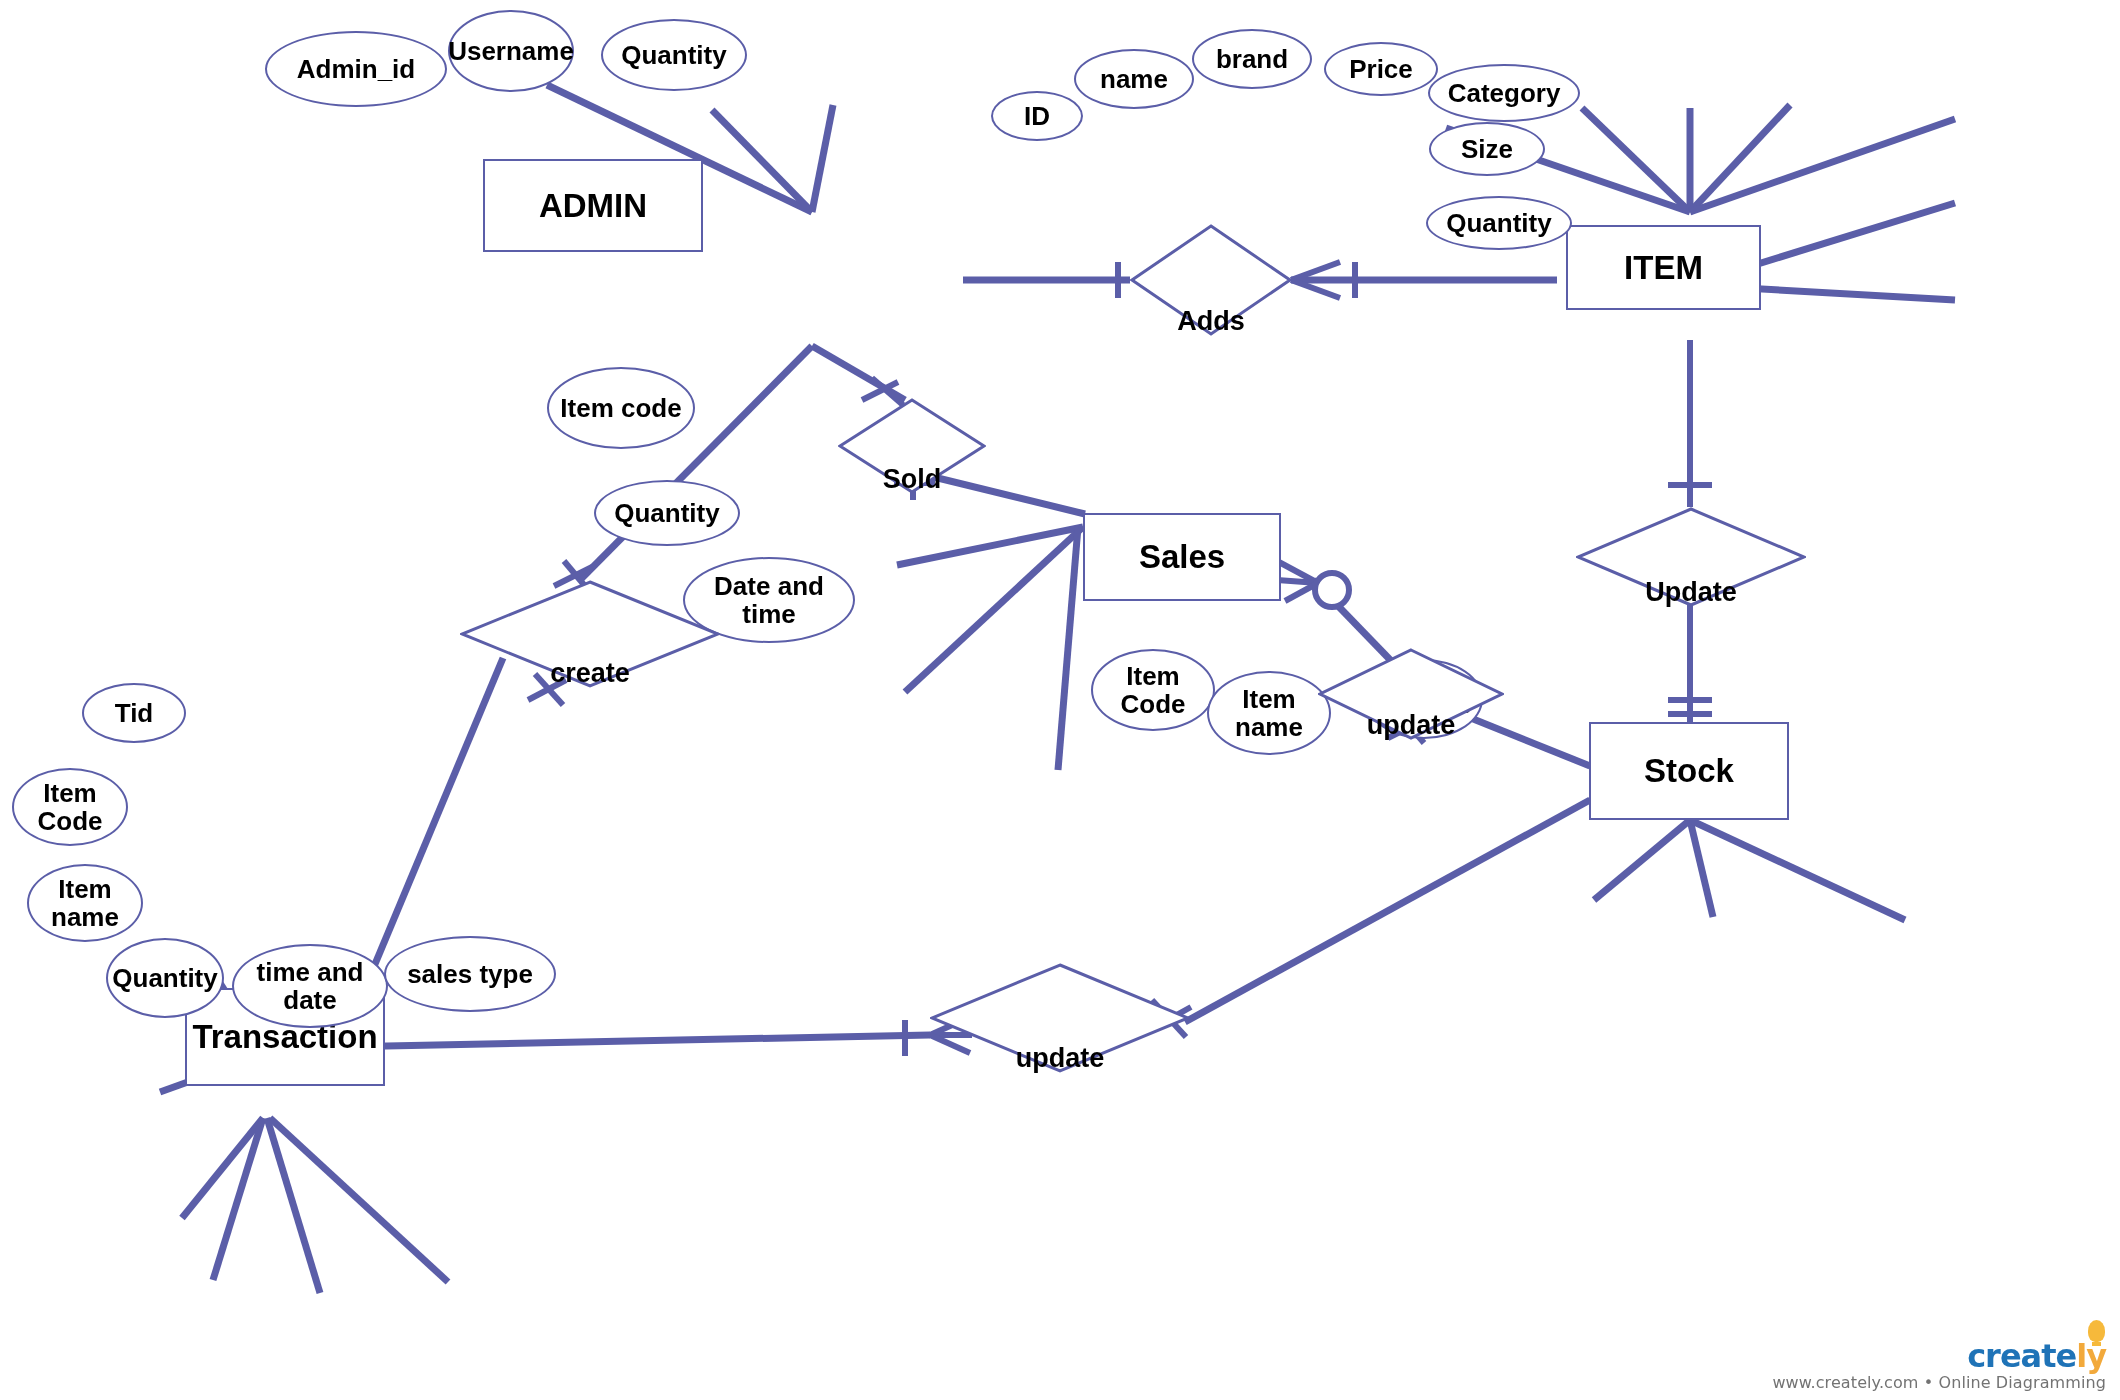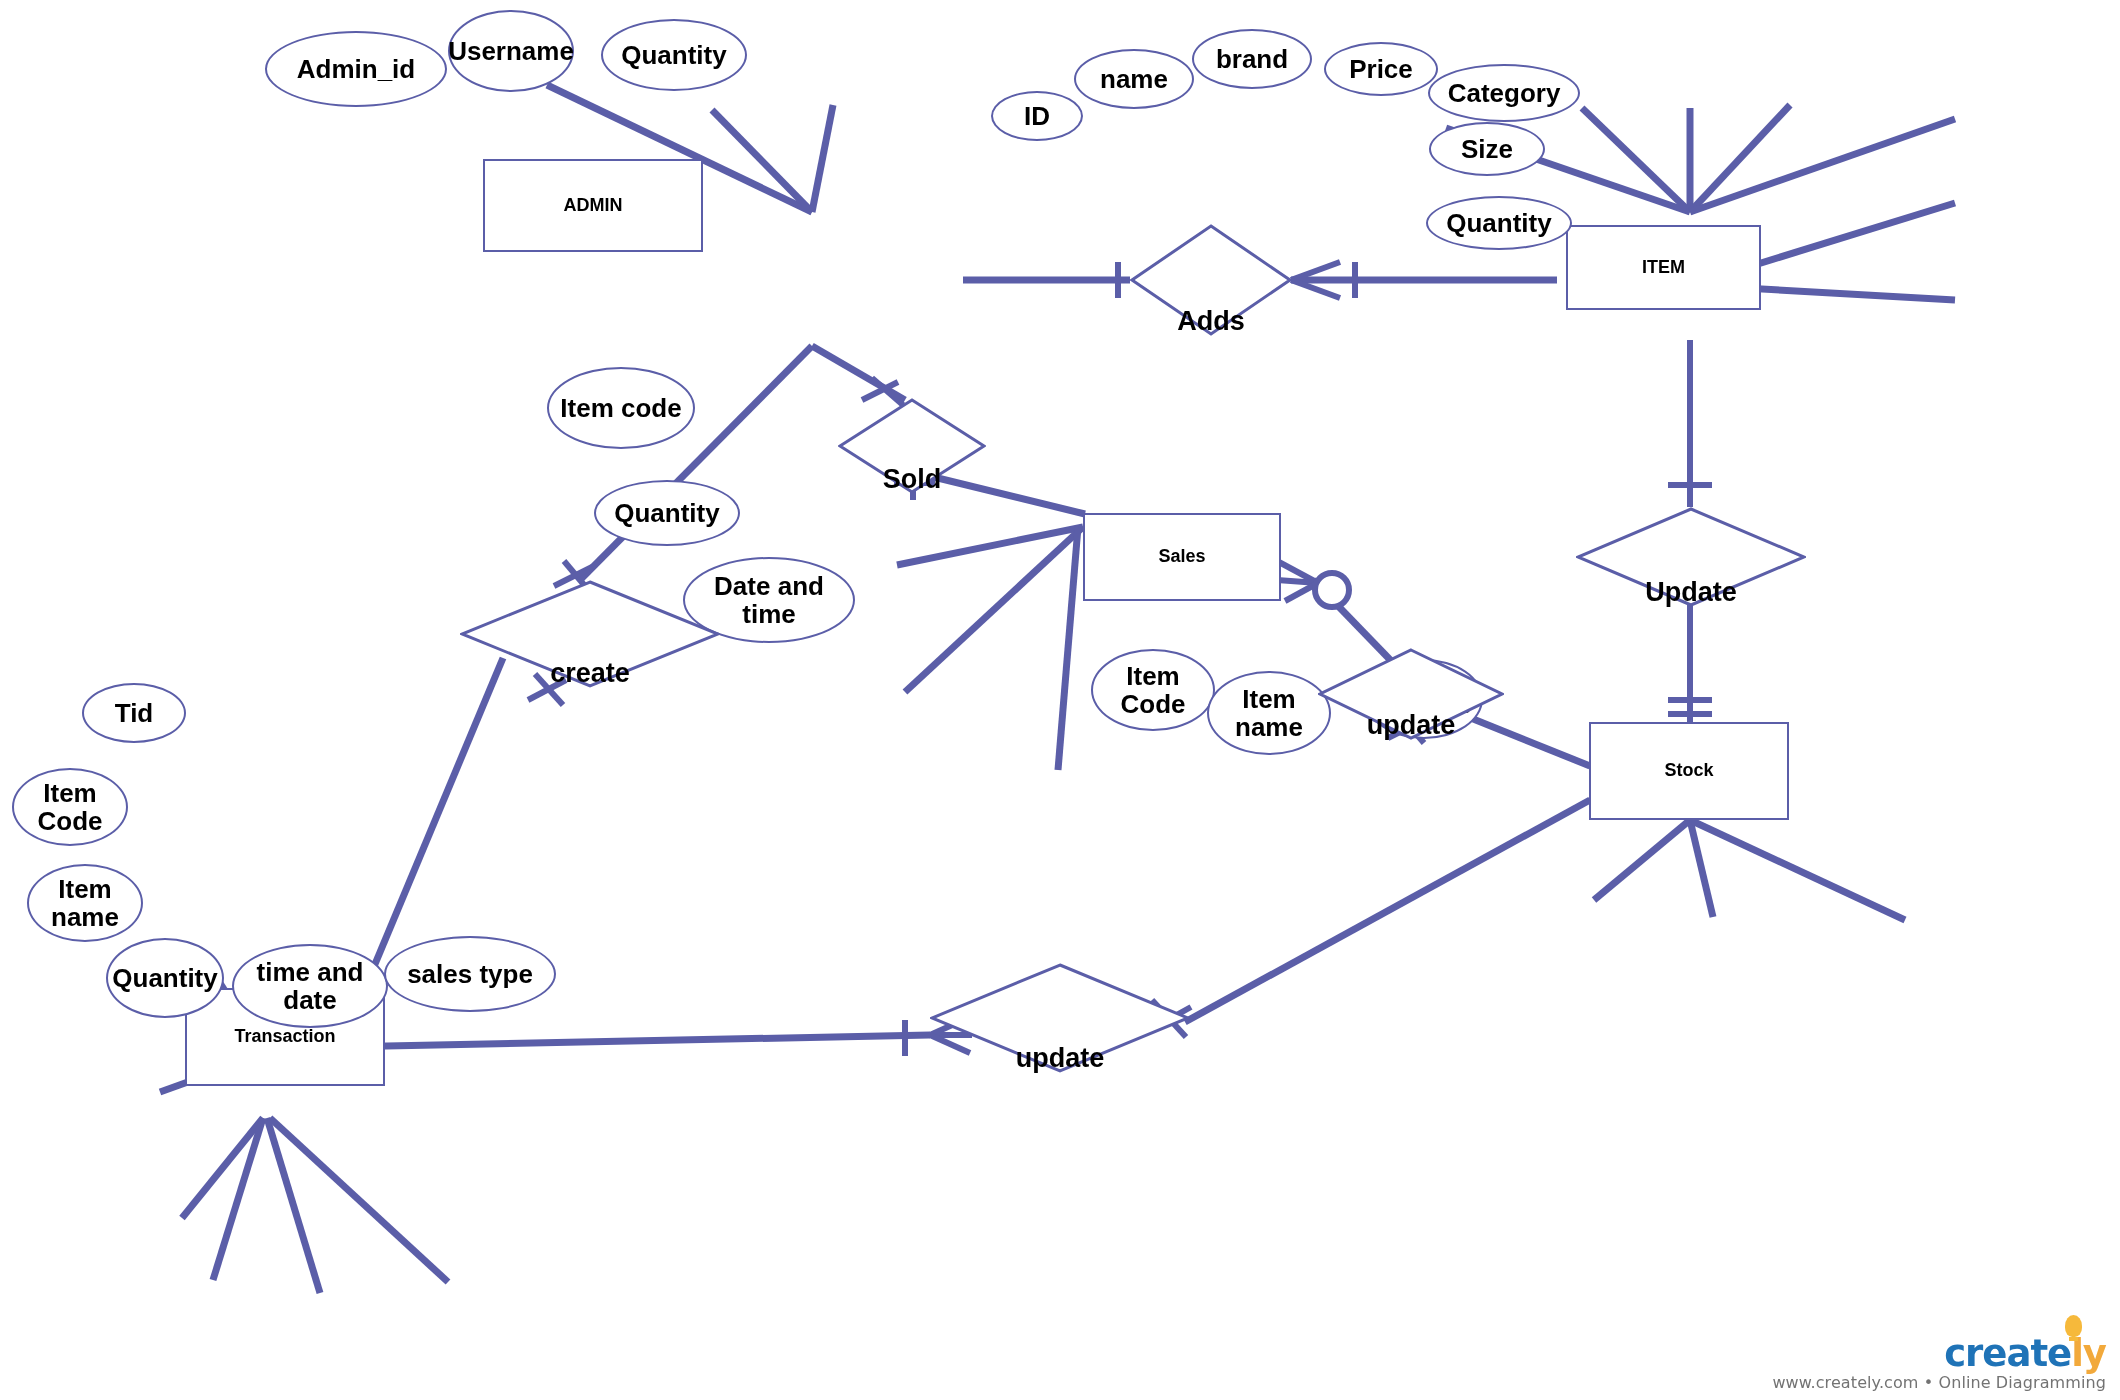--- a/index.html
+++ b/index.html
@@ -31,21 +31,21 @@
     justify-content: center;
     text-align: center;
     color: #000000;
     font-weight: bold;
     line-height: 1.08;
     z-index: 5;
   }
   .entity {
     border: 2px solid #5b5ea8;
     background: #ffffff;
-    font-size: 18px;
+    font-size: 33px;
   }
   .attribute {
     border: 2px solid #5b5ea8;
     background: #ffffff;
     border-radius: 50%;
     font-size: 26px;
     padding: 0 8px;
   }
   .relationship {
     background: transparent;
@@ -68,21 +68,21 @@
   #watermark {
     position: absolute;
     right: 14px;
     bottom: 8px;
     text-align: right;
     z-index: 20;
     user-select: none;
   }
   .wm-word {
     font-family: "DejaVu Sans", sans-serif;
-    font-size: 37px;
+    font-size: 32px;
     font-weight: bold;
     letter-spacing: -1px;
     line-height: 1;
     position: relative;
     display: inline-block;
   }
   .wm-a { color: #1f73b7; }
   .wm-b { color: #f2a93b; }
   .wm-bulb {
     position: absolute;

